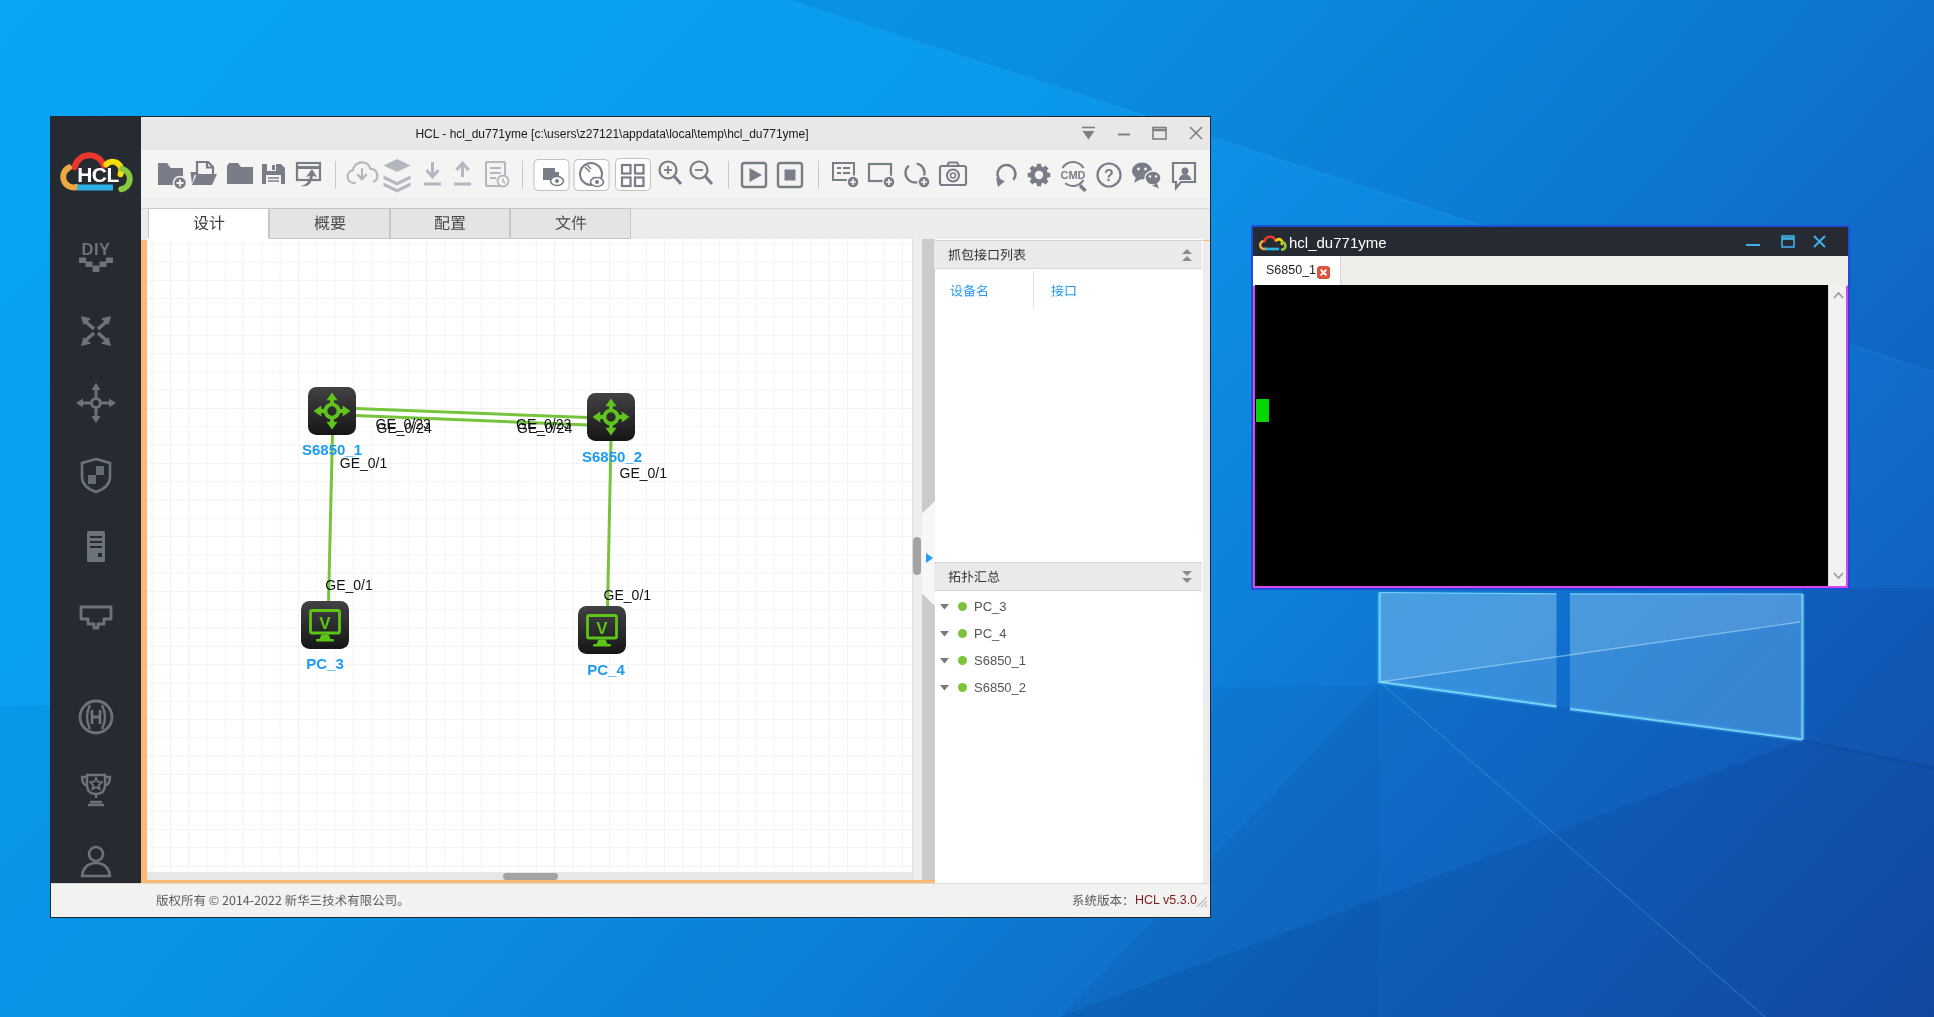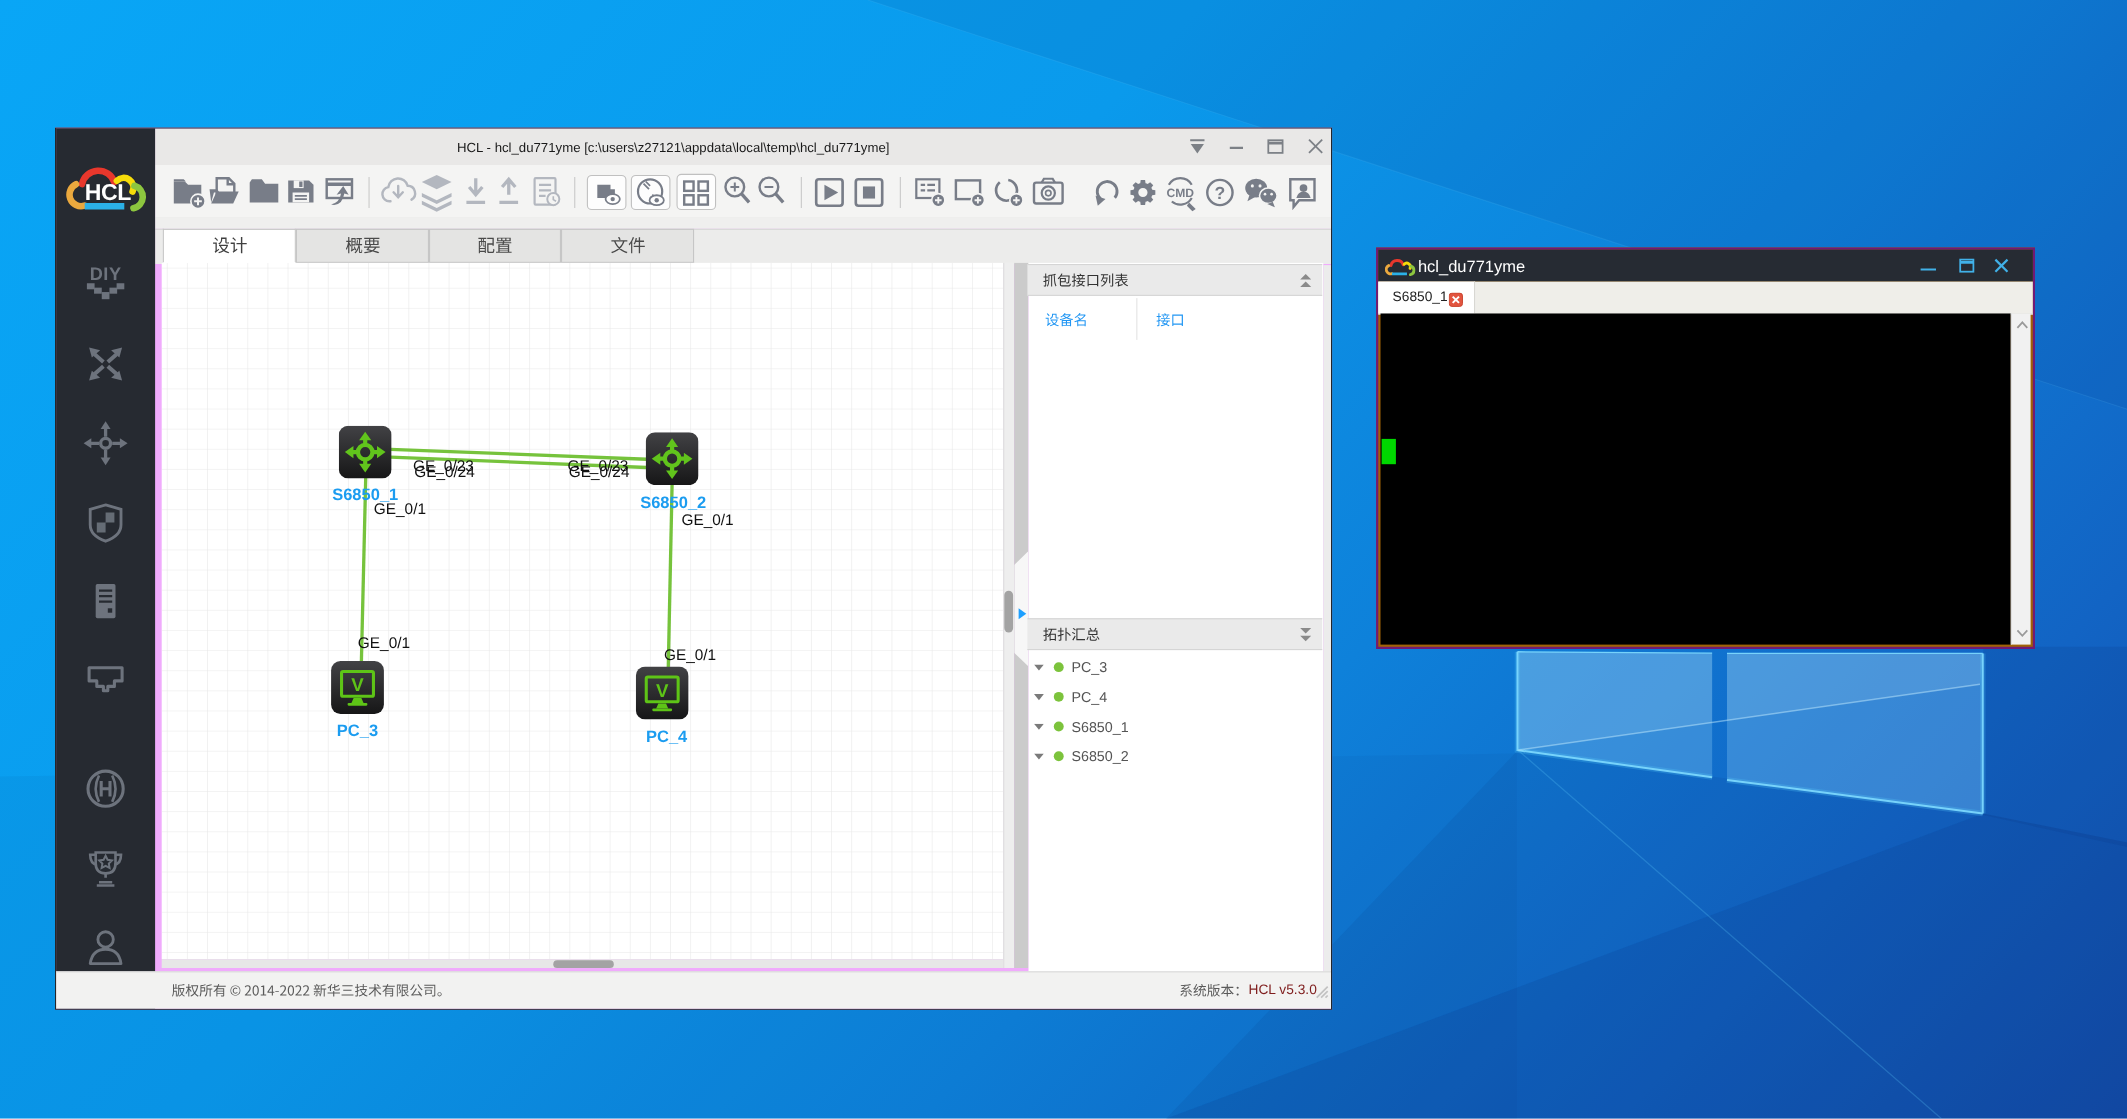--- a/index.html
+++ b/index.html
@@ -40,21 +40,21 @@
   <polyline points="1570,709 1802.5,739.5"></polyline>
   <line x1="1802.5" y1="594" x2="1802.5" y2="739.5"></line>
   <line x1="1379.5" y1="592.5" x2="1556.5" y2="593.8" stroke-width="1.2"></line>
   <line x1="1570" y1="593.9" x2="1802.5" y2="594" stroke-width="1.2"></line>
  </g>
  <line x1="1380" y1="682" x2="1800" y2="622" stroke="#bfe9fd" stroke-width="1.4" opacity="0.5"></line>
  <line x1="1380" y1="682" x2="1765" y2="1017" stroke="#5fcdfa" stroke-width="1.2" opacity="0.25"></line>
  <line x1="789" y1="0" x2="1934" y2="372" stroke="#7fd4ff" stroke-width="1" opacity="0.12"></line>
 </g>
 </svg>
-<div style="position:absolute;left:50px;top:116px;width:1161px;height:802px;background:#f0abfc;border:1px solid #23262b;box-sizing:border-box">
+<div style="position:absolute;left:50px;top:116px;width:1161px;height:802px;background:#fdba74;border:1px solid #23262b;box-sizing:border-box">
 <div style="position:absolute;left:90px;top:0;right:0;height:33px;background:#e9e8e7;border-bottom:1px solid #d2d2d2"></div>
 <div style="position:absolute;left:249px;top:10px;width:624px;text-align:center;font:12px 'Liberation Sans',sans-serif;color:#1a1a1a;white-space:nowrap">HCL - hcl_du771yme [c:\users\z27121\appdata\local\temp\hcl_du771yme]</div>
 <svg style="position:absolute;left:1025px;top:6px" width="160" height="22" viewBox="0 0 160 22">
 <g fill="none" stroke="#7c8086" stroke-width="1.6">
  <line x1="6" y1="4.5" x2="19" y2="4.5"></line>
         <polygon points="6.5,8 18.5,8 12.5,16.5" fill="#7c8086" stroke="none"></polygon>
  <line x1="42" y1="11.5" x2="54" y2="11.5" stroke-width="2"></line>
  <rect x="77" y="4.5" width="13" height="11.5"></rect>
         <line x1="77" y1="7" x2="90" y2="7" stroke-width="2.5"></line>
  <line x1="114" y1="4" x2="126" y2="16"></line>
@@ -446,21 +446,21 @@
     <path d="M3.6 -2.8 4.5 -2.5Q4.1 -2 3.7 -1.5Q3.2 -1 2.7 -0.5Q2.2 -0.1 1.7 0.3Q1.6 0.2 1.5 0Q1.3 -0.1 1.2 -0.2Q1 -0.3 0.9 -0.4Q1.6 -0.8 2.3 -1.5Q3.1 -2.1 3.6 -2.8ZM8 -2.4 8.7 -2.9Q9.2 -2.5 9.8 -2Q10.4 -1.6 10.9 -1.1Q11.4 -0.7 11.7 -0.3L10.9 0.3Q10.6 -0.1 10.1 -0.5Q9.6 -1 9 -1.5Q8.5 -2 8 -2.4ZM5.9 -3.8H6.8V-0.2Q6.8 0.2 6.7 0.4Q6.6 0.6 6.3 0.7Q6 0.8 5.5 0.8Q5 0.9 4.4 0.9Q4.3 0.6 4.2 0.4Q4.1 0.1 4 -0.1Q4.4 -0.1 4.7 -0.1Q5.1 -0 5.3 -0Q5.5 -0 5.6 -0Q5.8 -0.1 5.8 -0.1Q5.9 -0.1 5.9 -0.3ZM10 -10.4 10.7 -9.6Q9.8 -9.4 8.7 -9.2Q7.6 -9.1 6.4 -8.9Q5.2 -8.8 4 -8.7Q2.7 -8.7 1.6 -8.6Q1.6 -8.8 1.5 -9Q1.4 -9.3 1.3 -9.4Q2.5 -9.5 3.7 -9.6Q4.9 -9.7 6.1 -9.8Q7.2 -9.9 8.3 -10.1Q9.3 -10.2 10 -10.4ZM1.6 -3.1Q1.6 -3.2 1.5 -3.3Q1.5 -3.5 1.4 -3.6Q1.4 -3.8 1.3 -3.9Q1.6 -4 2.1 -4.1Q2.5 -4.3 3.1 -4.6Q3.4 -4.8 4 -5.1Q4.6 -5.5 5.4 -5.9Q6.2 -6.4 7.1 -7Q7.9 -7.6 8.7 -8.3L9.4 -7.6Q7.7 -6.3 5.9 -5.3Q4 -4.2 2.3 -3.5V-3.4Q2.3 -3.4 2.2 -3.4Q2.1 -3.4 1.9 -3.3Q1.8 -3.3 1.7 -3.2Q1.6 -3.1 1.6 -3.1ZM1.6 -3.1 1.6 -3.7 2.2 -4.1 10.2 -4.6Q10.2 -4.4 10.2 -4.2Q10.2 -4 10.2 -3.8Q8.4 -3.7 7 -3.6Q5.7 -3.5 4.8 -3.4Q3.9 -3.4 3.3 -3.3Q2.7 -3.3 2.4 -3.2Q2.1 -3.2 1.9 -3.1Q1.7 -3.1 1.6 -3.1ZM2.3 -5.7Q2.3 -5.8 2.2 -5.9Q2.2 -6.1 2.1 -6.2Q2.1 -6.4 2 -6.5Q2.2 -6.5 2.4 -6.7Q2.7 -6.8 2.9 -7Q3.1 -7.1 3.4 -7.3Q3.7 -7.6 4.1 -7.9Q4.4 -8.2 4.8 -8.6Q5.2 -9 5.6 -9.4L6.4 -9Q5.5 -8.1 4.7 -7.4Q3.8 -6.6 2.9 -6.1V-6.1Q2.9 -6.1 2.8 -6Q2.7 -6 2.6 -5.9Q2.5 -5.9 2.4 -5.8Q2.3 -5.7 2.3 -5.7ZM2.3 -5.7 2.3 -6.3 2.8 -6.6 7.1 -6.8Q7.1 -6.6 7.1 -6.4Q7.1 -6.2 7 -6.1Q5.6 -6 4.7 -5.9Q3.8 -5.9 3.3 -5.8Q2.8 -5.8 2.6 -5.8Q2.4 -5.7 2.3 -5.7ZM8.3 -5.6 9 -5.9Q9.5 -5.5 10 -5Q10.5 -4.5 10.9 -4Q11.3 -3.5 11.6 -3.1L10.8 -2.7Q10.6 -3.1 10.2 -3.6Q9.8 -4.1 9.3 -4.6Q8.8 -5.1 8.3 -5.6Z M21.8 -6.9 22.5 -7.3Q22.8 -6.8 23.2 -6.3Q23.6 -5.8 23.9 -5.4Q24.2 -4.9 24.4 -4.5L23.6 -4.1Q23.4 -4.4 23.1 -4.9Q22.8 -5.4 22.5 -5.9Q22.1 -6.5 21.8 -6.9ZM17.6 -8.7H24.3V-7.8H17.6ZM21.2 -4.4H22.1V-0.4Q22.1 -0.2 22.2 -0.1Q22.3 -0.1 22.5 -0.1Q22.5 -0.1 22.7 -0.1Q22.9 -0.1 23.1 -0.1Q23.2 -0.1 23.3 -0.1Q23.5 -0.1 23.5 -0.2Q23.6 -0.3 23.6 -0.7Q23.7 -1.1 23.7 -1.8Q23.8 -1.7 24.1 -1.6Q24.3 -1.5 24.5 -1.4Q24.4 -0.6 24.3 -0.1Q24.2 0.4 24 0.6Q23.8 0.7 23.4 0.7Q23.3 0.7 23.2 0.7Q23 0.7 22.9 0.7Q22.7 0.7 22.5 0.7Q22.4 0.7 22.3 0.7Q21.9 0.7 21.6 0.6Q21.4 0.5 21.3 0.3Q21.2 0 21.2 -0.4ZM18.9 -4.4H19.8Q19.8 -3.3 19.6 -2.5Q19.5 -1.7 19.2 -1Q18.9 -0.4 18.4 0.1Q17.9 0.6 17 1Q17 0.8 16.9 0.7Q16.8 0.6 16.7 0.4Q16.6 0.3 16.5 0.2Q17.2 -0.1 17.7 -0.5Q18.2 -0.9 18.4 -1.5Q18.7 -2 18.8 -2.7Q18.9 -3.5 18.9 -4.4ZM17.7 -4.3 17.6 -5 18.2 -5.4 23.2 -5.8Q23.2 -5.6 23.2 -5.4Q23.3 -5.2 23.3 -5Q21.9 -4.9 20.9 -4.8Q19.9 -4.7 19.3 -4.6Q18.7 -4.6 18.4 -4.5Q18.1 -4.5 17.9 -4.4Q17.8 -4.4 17.7 -4.3ZM19.9 -10.3 20.8 -10.5Q21 -10.2 21.2 -9.7Q21.4 -9.2 21.6 -8.9L20.6 -8.6Q20.5 -9 20.3 -9.4Q20.1 -9.9 19.9 -10.3ZM17.7 -4.3Q17.6 -4.5 17.6 -4.6Q17.5 -4.8 17.5 -5Q17.4 -5.2 17.3 -5.3Q17.5 -5.3 17.7 -5.4Q17.9 -5.5 18.1 -5.6Q18.3 -5.8 18.5 -6.1Q18.8 -6.4 19.1 -6.9Q19.4 -7.3 19.7 -7.7Q20 -8.1 20.2 -8.3H21.3Q21.1 -8 20.7 -7.5Q20.4 -7.1 20 -6.6Q19.7 -6.1 19.3 -5.7Q19 -5.3 18.8 -5Q18.8 -5 18.6 -4.9Q18.5 -4.9 18.4 -4.8Q18.2 -4.8 18 -4.7Q17.9 -4.6 17.8 -4.5Q17.7 -4.4 17.7 -4.3ZM13.3 -2.3Q13.3 -2.4 13.3 -2.5Q13.2 -2.7 13.1 -2.9Q13.1 -3.1 13 -3.2Q13.2 -3.2 13.4 -3.4Q13.7 -3.7 14 -4Q14.1 -4.2 14.4 -4.6Q14.7 -5 15.1 -5.5Q15.5 -6 15.9 -6.6Q16.3 -7.3 16.6 -7.9L17.4 -7.4Q16.7 -6.1 15.8 -4.9Q14.9 -3.7 14 -2.8V-2.8Q14 -2.8 13.9 -2.7Q13.8 -2.7 13.7 -2.6Q13.5 -2.5 13.4 -2.4Q13.3 -2.4 13.3 -2.3ZM13.3 -2.3 13.3 -3.1 13.7 -3.4 17.1 -4.1Q17.1 -3.9 17.1 -3.6Q17.1 -3.4 17.1 -3.3Q16 -3 15.2 -2.8Q14.5 -2.7 14.2 -2.6Q13.8 -2.5 13.6 -2.4Q13.4 -2.3 13.3 -2.3ZM13.2 -5.3Q13.2 -5.4 13.2 -5.6Q13.1 -5.7 13 -5.9Q13 -6.1 12.9 -6.3Q13.1 -6.3 13.3 -6.5Q13.4 -6.7 13.7 -7Q13.8 -7.2 14 -7.5Q14.2 -7.9 14.4 -8.4Q14.7 -8.9 15 -9.4Q15.2 -10 15.4 -10.5L16.4 -10.1Q16 -9.3 15.6 -8.6Q15.2 -7.8 14.8 -7.1Q14.3 -6.4 13.8 -5.8V-5.8Q13.8 -5.8 13.8 -5.8Q13.7 -5.7 13.5 -5.6Q13.4 -5.5 13.3 -5.4Q13.2 -5.4 13.2 -5.3ZM13.2 -5.3 13.2 -6 13.7 -6.3 16 -6.5Q16 -6.4 16 -6.1Q15.9 -5.9 16 -5.8Q15.1 -5.6 14.7 -5.6Q14.2 -5.5 13.9 -5.5Q13.6 -5.4 13.5 -5.4Q13.3 -5.3 13.2 -5.3ZM13 -0.7Q13.5 -0.8 14.2 -1Q14.8 -1.2 15.6 -1.4Q16.3 -1.6 17.1 -1.8L17.2 -1Q16.2 -0.7 15.1 -0.3Q14.1 -0 13.2 0.3Z M26.7 -7H30.5V-6.2H26.7ZM31.6 -6.9H36V-6H31.6ZM28.5 -10.5H29.4V-6.5H28.5ZM26.7 -4.4H29.7V1H28.9V-3.5H26.7ZM26.3 -10.2H27.2V-5.3Q27.2 -4.5 27.1 -3.6Q27.1 -2.8 27 -2Q26.9 -1.1 26.7 -0.4Q26.4 0.4 26.1 1Q26 0.9 25.9 0.8Q25.7 0.7 25.6 0.6Q25.5 0.5 25.4 0.5Q25.7 -0.1 25.9 -0.8Q26.1 -1.5 26.2 -2.3Q26.2 -3 26.3 -3.8Q26.3 -4.6 26.3 -5.3ZM35.8 -6.9H35.9L36.1 -6.9L36.7 -6.7Q36.4 -4.7 35.7 -3.2Q35.1 -1.7 34.1 -0.6Q33.2 0.4 32 1Q31.9 0.9 31.8 0.8Q31.7 0.6 31.6 0.5Q31.5 0.4 31.4 0.3Q32.5 -0.2 33.4 -1.2Q34.3 -2.1 34.9 -3.5Q35.5 -4.9 35.8 -6.7ZM32.9 -6.3Q33.2 -4.8 33.7 -3.5Q34.3 -2.2 35.1 -1.2Q35.9 -0.3 37 0.3Q36.9 0.4 36.8 0.5Q36.7 0.6 36.6 0.8Q36.5 0.9 36.4 1Q35.2 0.4 34.4 -0.7Q33.6 -1.7 33 -3.1Q32.5 -4.5 32.2 -6.1ZM36.3 -10.4 36.9 -9.6Q36.1 -9.4 35.2 -9.3Q34.2 -9.1 33.2 -9Q32.2 -8.9 31.3 -8.9Q31.3 -9 31.2 -9.3Q31.1 -9.5 31 -9.6Q32 -9.7 32.9 -9.8Q33.9 -10 34.8 -10.1Q35.6 -10.2 36.3 -10.4ZM31 -9.6H31.9V-5.3Q31.9 -4.5 31.9 -3.7Q31.9 -2.9 31.7 -2Q31.6 -1.2 31.4 -0.4Q31.1 0.4 30.7 1.1Q30.6 1 30.5 0.9Q30.4 0.8 30.2 0.7Q30.1 0.6 30 0.5Q30.3 -0.1 30.5 -0.8Q30.7 -1.5 30.9 -2.3Q31 -3.1 31 -3.9Q31 -4.6 31 -5.3Z M38.3 -7.9H49.2V-6.9H38.3ZM40.3 -2.3H47.2V-1.3H40.3ZM43.2 -10.5H44.2V1H43.2ZM42.3 -7.6 43.2 -7.3Q42.7 -6 42 -4.8Q41.3 -3.6 40.5 -2.6Q39.6 -1.6 38.7 -1Q38.6 -1.1 38.5 -1.2Q38.3 -1.4 38.2 -1.5Q38.1 -1.7 38 -1.7Q38.9 -2.3 39.7 -3.2Q40.6 -4.1 41.2 -5.3Q41.9 -6.4 42.3 -7.6ZM45.1 -7.5Q45.5 -6.3 46.2 -5.2Q46.9 -4.2 47.8 -3.3Q48.6 -2.4 49.6 -1.8Q49.4 -1.7 49.3 -1.6Q49.2 -1.5 49 -1.3Q48.9 -1.2 48.8 -1Q47.9 -1.6 47 -2.6Q46.1 -3.6 45.4 -4.8Q44.7 -6 44.3 -7.3Z M53.1 -6.1Q52.7 -6.1 52.5 -6.3Q52.2 -6.6 52.2 -7Q52.2 -7.4 52.5 -7.7Q52.7 -7.9 53.1 -7.9Q53.5 -7.9 53.8 -7.7Q54.1 -7.4 54.1 -7Q54.1 -6.6 53.8 -6.3Q53.5 -6.1 53.1 -6.1ZM53.1 0Q52.7 0 52.5 -0.2Q52.2 -0.5 52.2 -0.9Q52.2 -1.3 52.5 -1.6Q52.7 -1.8 53.1 -1.8Q53.5 -1.8 53.8 -1.6Q54.1 -1.3 54.1 -0.9Q54.1 -0.5 53.8 -0.2Q53.5 0 53.1 0Z" fill="#5a5a5a"></path>
   </svg>
 <div style="position:absolute;left:1135px;top:893px;font:12.5px 'Liberation Sans',sans-serif;color:#7f1d1d">HCL v5.3.0</div>
 <svg style="position:absolute;left:1194px;top:894px" width="14" height="14" viewBox="0 0 14 14">
 <g stroke="#c2c2c2" stroke-width="1.5">
       <line x1="13" y1="3" x2="3" y2="13"></line>
       <line x1="13" y1="7" x2="7" y2="13"></line>
       <line x1="13" y1="11" x2="11" y2="13"></line>
     </g>
   </svg>
-<div style="position:absolute;left:1251px;top:225px;width:599px;height:365px;background:#a16207;border:2px solid #701a75;box-sizing:border-box">
+<div style="position:absolute;left:1251px;top:225px;width:599px;height:365px;background:#d946ef;border:2px solid #1d4ed8;box-sizing:border-box">
 <div style="position:absolute;left:0;top:0;right:0;height:29px;background:#262b33"></div>
 <svg style="position:absolute;left:6px;top:7px" width="28" height="17.5" viewBox="0 0 74 46">
       <g transform="scale(1)">
         <path d="M14.6,19.3 A15.2,15.2 0 0 1 43.9,17.6" stroke="#e8372c" stroke-width="7" fill="none" stroke-linecap="round"></path>
         <path d="M46.3,16.3 A8.8,8.8 0 0 1 60.5,26.2" stroke="#f6dc0a" stroke-width="7" fill="none" stroke-linecap="round"></path>
         <path d="M16.7,39.0 A10.5,10.5 0 0 1 9.1,19.5" stroke="#eaa83e" stroke-width="7" fill="none" stroke-linecap="round"></path>
         <path d="M62.2,20.9 A10.5,10.5 0 0 1 61.3,41.3" stroke="#8dc63f" stroke-width="7" fill="none" stroke-linecap="round"></path>
         <line x1="17" y1="39.5" x2="53" y2="39.5" stroke="#2bb1e8" stroke-width="7"></line>
       </g>
     </svg>

